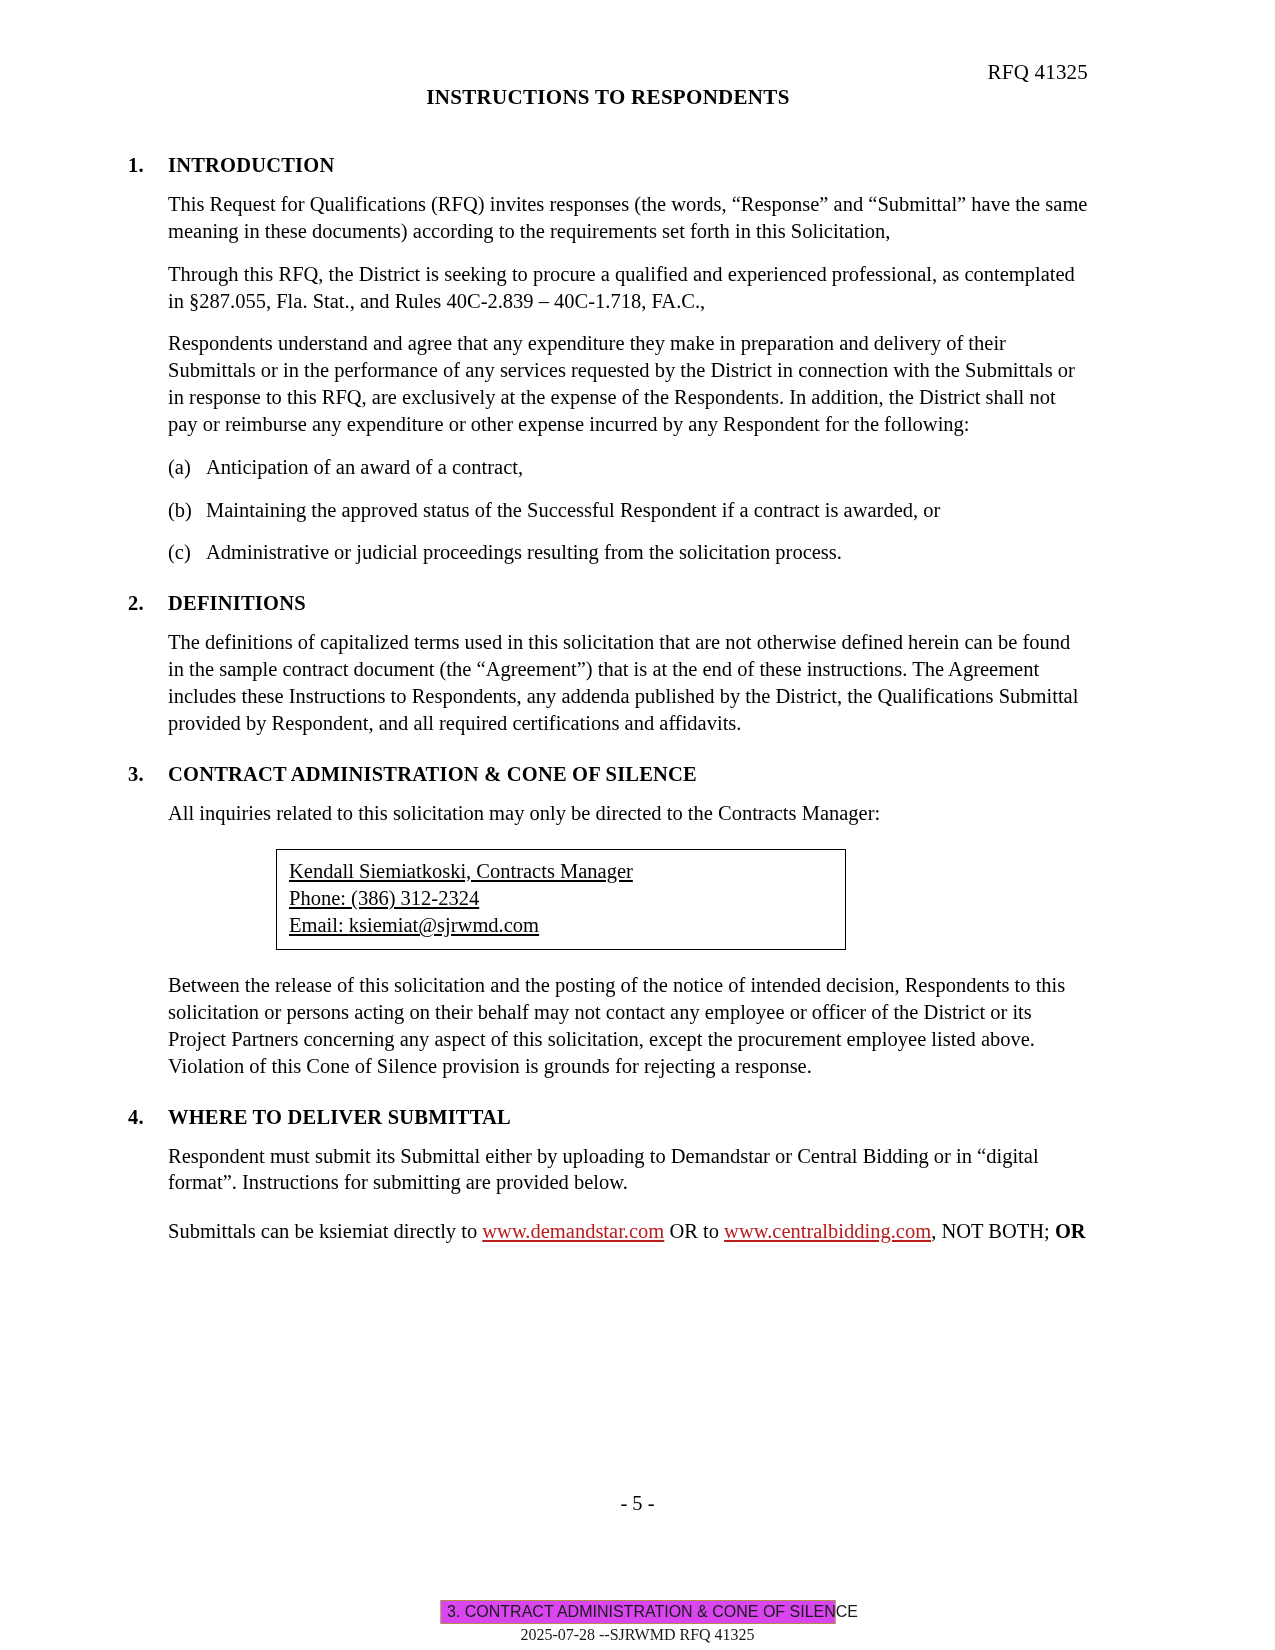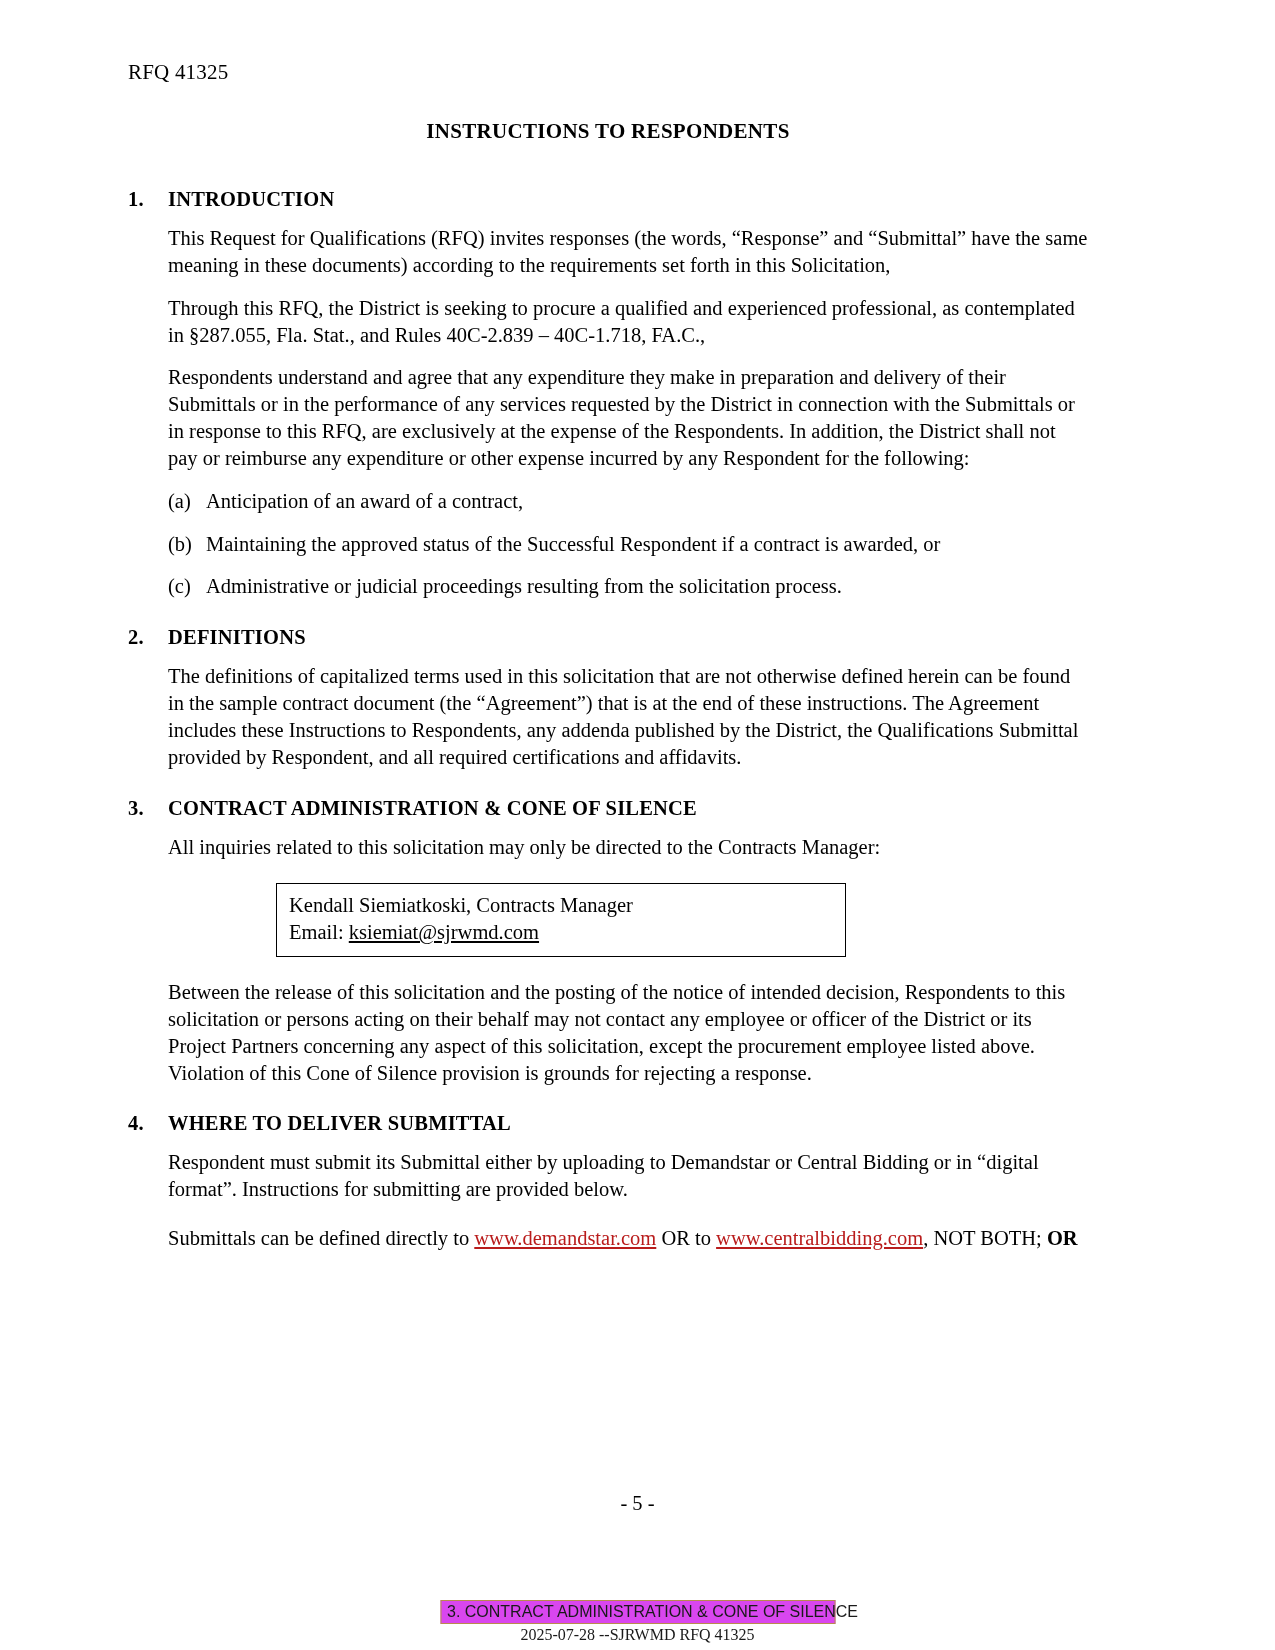--- a/index.html
+++ b/index.html
@@ -20,24 +20,23 @@
     box-sizing: border-box;
     overflow: hidden;
   }
   .content {
     position: absolute;
     left: 128px;
     top: 60px;
     width: 960px;
   }
   .header-right {
-    text-align: left;
+    text-align: right;
     font-size: 21px;
     letter-spacing: 0.2px;
-    margin-bottom: 34px;
   }
   .doc-title {
     text-align: center;
     font-weight: bold;
     font-size: 21px;
     letter-spacing: 0.3px;
     margin-bottom: 44px;
   }
   .section {
     margin-bottom: 4px;
@@ -80,20 +79,21 @@
   }
   .list-text {
     flex: 1;
   }
   .contact-box {
     border: 1px solid #000000;
     margin: 22px 0 22px 148px;
     width: 570px;
     padding: 8px 12px 10px 12px;
     box-sizing: border-box;
+    text-decoration: underline;
   }
   .contact-line {
     font-size: 20.5px;
     line-height: 1.33;
   }
   .link {
     color: #b91c1c;
     text-decoration: underline;
   }
   .email-link {
@@ -184,38 +184,41 @@
         <span class="section-num">3.</span>
         <span class="section-title">CONTRACT ADMINISTRATION &amp; CONE OF SILENCE</span>
       </div>
       <div class="body-indent">
         <p class="para">All inquiries related to this solicitation may only be directed to the Contracts Manager:</p>
       </div>
 
       <div class="contact-box">
         <div class="contact-line">Kendall Siemiatkoski, Contracts Manager</div>
         <div class="contact-line">
+          <span>Phone: </span><span>(386) 312-2324</span>
+        </div>
+        <div class="contact-line">
           <span>Email: </span><span class="email-link">ksiemiat@sjrwmd.com</span>
         </div>
       </div>
 
       <div class="body-indent">
         <p class="para">Between the release of this solicitation and the posting of the notice of intended decision, Respondents to this solicitation or persons acting on their behalf may not contact any employee or officer of the District or its Project Partners concerning any aspect of this solicitation, except the procurement employee listed above. Violation of this Cone of Silence provision is grounds for rejecting a response.</p>
       </div>
     </div>
 
     <div class="section">
       <div class="section-head">
         <span class="section-num">4.</span>
         <span class="section-title">WHERE TO DELIVER SUBMITTAL</span>
       </div>
       <div class="body-indent">
         <p class="para">Respondent must submit its Submittal either by uploading to Demandstar or Central Bidding or in “digital format”.  Instructions for submitting are provided below.</p>
         <p class="para" style="margin-top:22px;">
-          <span>Submittals can be defined directly to </span><a class="link" href="#">www.demandstar.com</a><span> OR to </span><a class="link" href="#">www.centralbidding.com</a><span>, NOT BOTH; </span><span class="bold">OR</span>
+          <span>Submittals can be ksiemiat directly to </span><a class="link" href="#">www.demandstar.com</a><span> OR to </span><a class="link" href="#">www.centralbidding.com</a><span>, NOT BOTH; </span><span class="bold">OR</span>
         </p>
       </div>
     </div>
 
   </div>
 
   <div class="page-number">- 5 -</div>
 
   <div class="footer-badge">
     <div class="bar">3. CONTRACT ADMINISTRATION &amp; CONE OF SILENCE</div>

